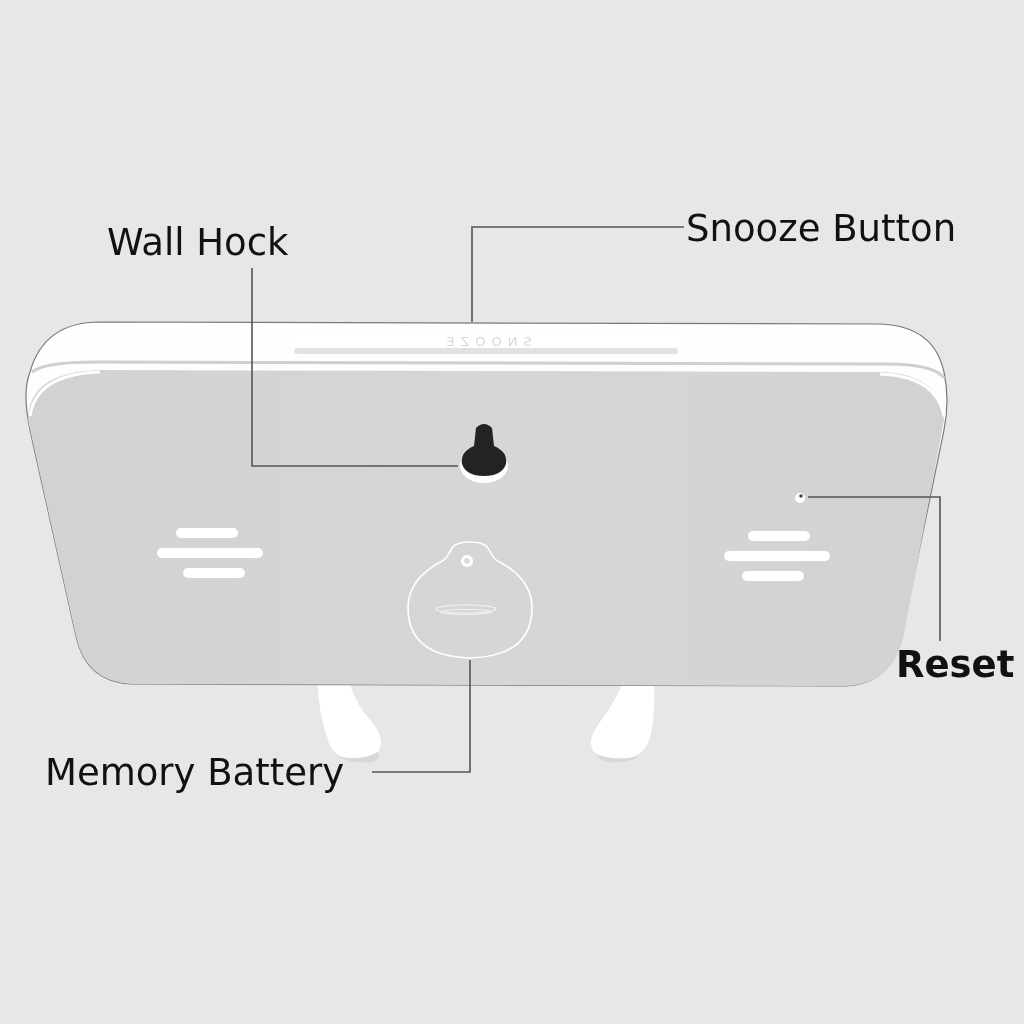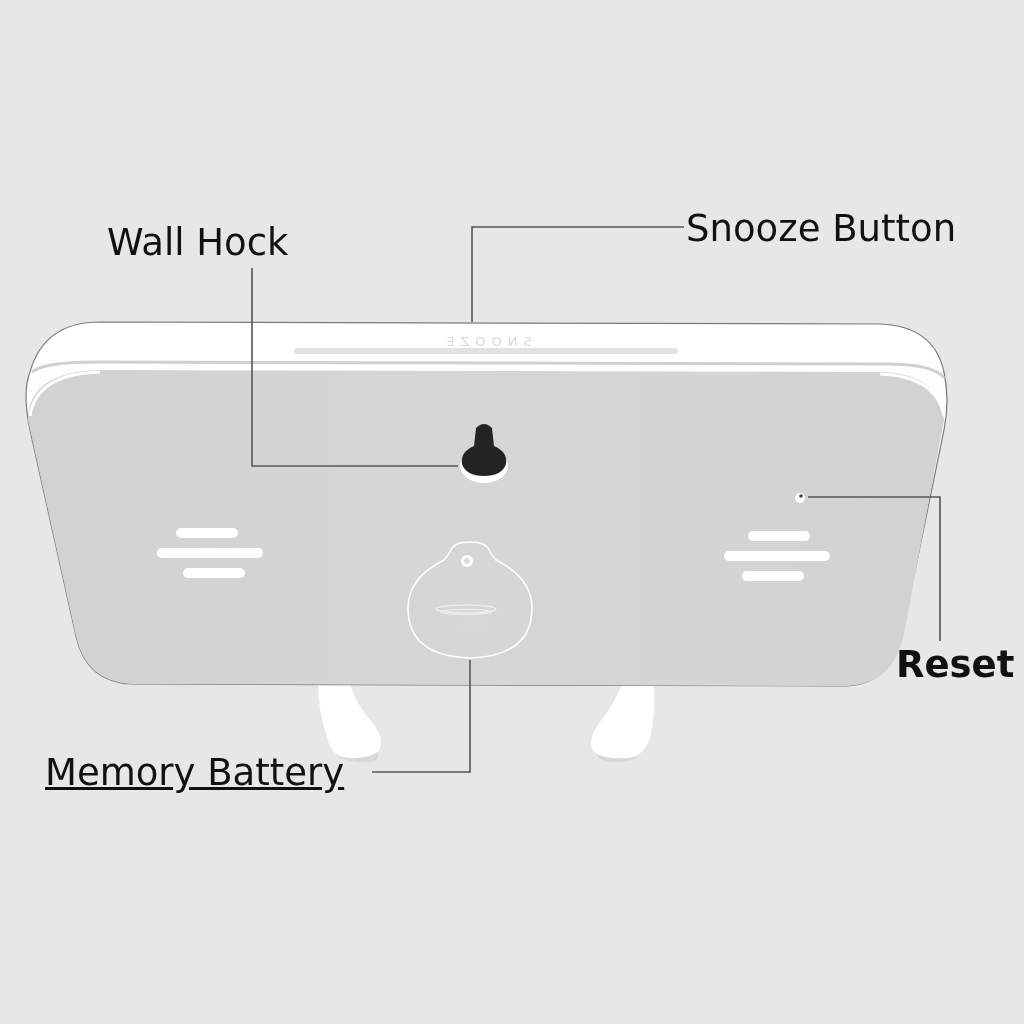--- a/index.html
+++ b/index.html
@@ -28,21 +28,21 @@
       font-family: "DejaVu Sans", "Liberation Sans", sans-serif;
       font-size: 37px;
       line-height: 1;
       color: #111111;
       white-space: nowrap;
       letter-spacing: 0px;
     }
     #lbl-wall { left: 107px; top: 224px; }
     #lbl-snooze { left: 686px; top: 210px; }
     #lbl-reset { left: 896px; top: 646px; font-weight: bold; }
-    #lbl-battery { left: 45px; top: 754px; text-decoration: underline; }
+    #lbl-battery { left: 45px; top: 754px; }
     .engrave {
       font-family: "DejaVu Sans", "Liberation Sans", sans-serif;
       fill: #d8d8d8;
     }
   </style>
 </head>
 <body>
 
 <div class="stage">
 

